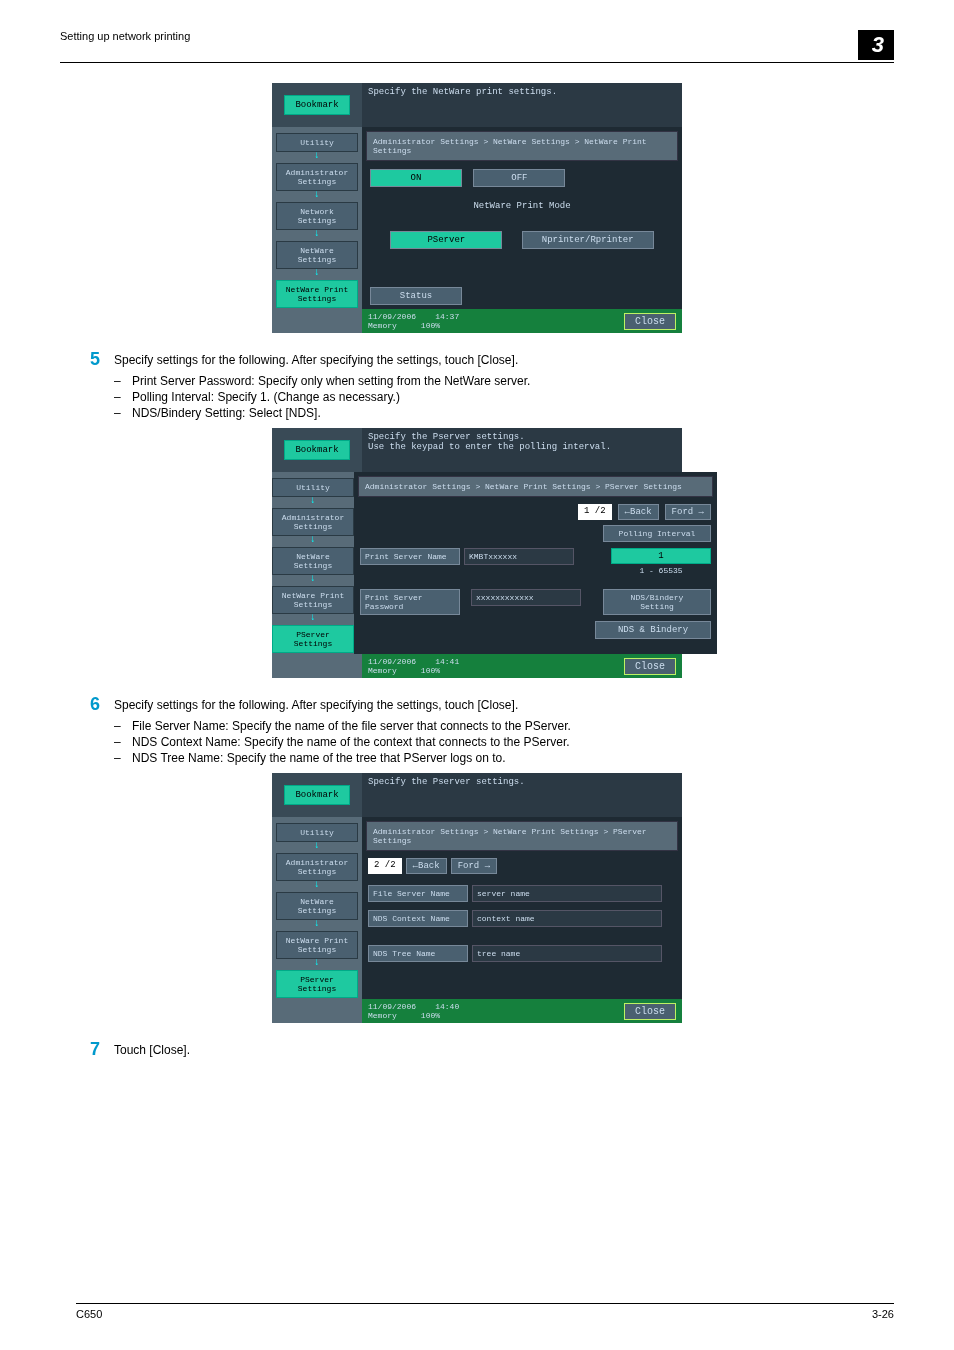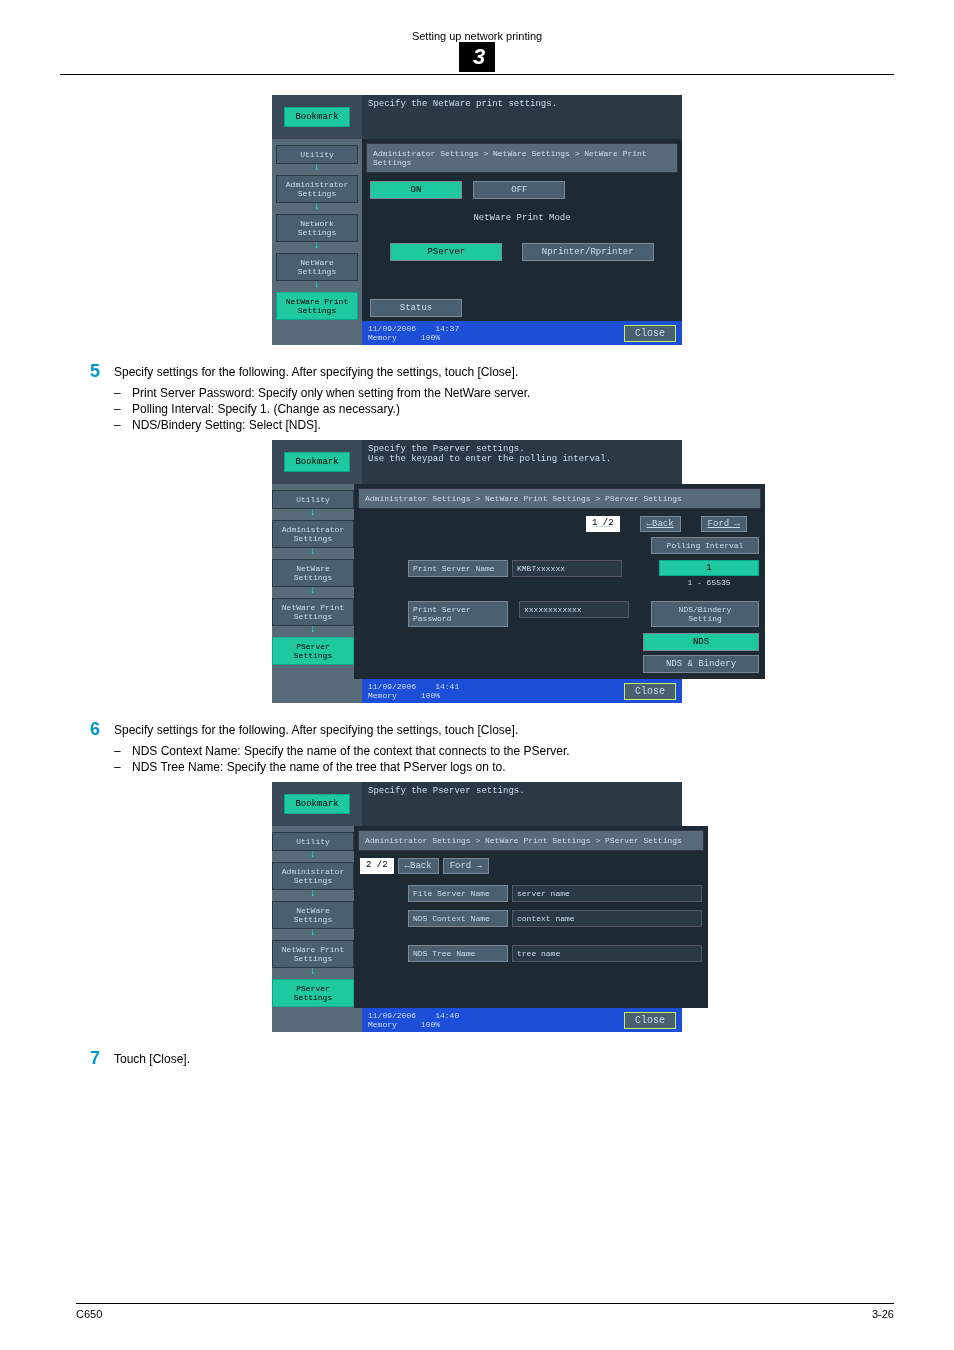--- a/index.html
+++ b/index.html
@@ -12,25 +12,24 @@
   }
   .page {
     padding: 30px 60px 40px 60px;
     position: relative;
     min-height: 1350px;
     box-sizing: border-box;
   }
   .header-row {
     display: flex;
     justify-content: space-between;
-    align-items: center;
+    align-items: flex-start;
     border-bottom: 1px solid #000;
     padding-bottom: 2px;
     margin-bottom: 20px;
-    flex-direction: column;
   }
   .header-left {
     font-size: 11px;
     color: #000;
   }
   .header-right {
     background: #000;
     color: #fff;
     font-size: 22px;
     font-weight: bold;
@@ -154,21 +153,21 @@
   }
   .footer {
     display:flex;
   }
   .foot-left {
     width:90px;
     background:#586b78;
   }
   .foot-right {
     flex:1;
-    background:#1d4ed8;
+    background:#15803d;
     color:#cde;
     font-size:8px;
     padding:3px 6px;
     display:flex;
     justify-content:space-between;
     align-items:center;
   }
   .termbtn {
     display:inline-block;
     border:1px solid #789;
@@ -197,21 +196,20 @@
   }
   .label-field {
     display:inline-block;
     background:#4a6070;
     border:1px solid #789;
     color:#cde;
     font-size:8px;
     padding:3px 4px;
     width:90px;
     text-align:left;
-    margin-left:48px;
   }
   .value-field {
     display:inline-block;
     background:#2b3944;
     border:1px solid #556;
     color:#cde;
     font-size:8px;
     padding:3px 4px;
     width:100px;
   }
@@ -319,21 +317,21 @@
         <div class="side-btn" style="white-space:pre-line">NetWare
 Settings</div>
         <div class="side-arrow">↓</div>
         <div class="side-btn" style="white-space:pre-line">NetWare Print
 Settings</div>
         <div class="side-arrow">↓</div>
         <div class="side-btn active">PServer Settings</div>
       </div>
       <div class="content">
         <div class="breadcrumb">Administrator Settings &gt; NetWare Print Settings &gt; PServer Settings</div>
-        <div style="display:flex;justify-content:flex-end;gap:20px;padding:3px 18px;text-decoration:underline;">
+        <div style="display:flex;justify-content:flex-end;gap:6px;padding:3px 6px;">
           <span class="small-white">1 /2</span>
           <span class="navbtn">←Back</span>
           <span class="navbtn">Ford →</span>
         </div>
         <div style="display:flex;padding:2px 6px;">
           <div style="flex:1"></div>
           <div style="width:100px;text-align:center;color:#cde;font-size:8px;background:#4a6070;border:1px solid #789;padding:3px">Polling Interval</div>
         </div>
         <div style="display:flex;padding:4px 6px;gap:4px;align-items:flex-start;">
           <span class="label-field">Print Server Name</span>
@@ -345,23 +343,20 @@
           </div>
         </div>
         <div style="display:flex;padding:8px 6px 4px 6px;gap:11px;align-items:flex-start;">
           <span class="label-field" style="white-space:pre-line">Print Server
 Password</span>
           <span class="value-field">xxxxxxxxxxxx</span>
           <div style="flex:1"></div>
           <div style="width:100px;text-align:center;color:#cde;font-size:8px;background:#4a6070;border:1px solid #789;padding:3px;white-space:pre-line">NDS/Bindery
 Setting</div>
         </div>
-        <div style="display:flex;justify-content:flex-end;padding:2px 6px;">
-          <div class="termbtn on" style="width:94px">NDS</div>
-        </div>
         <div style="display:flex;justify-content:flex-end;padding:2px 6px 6px 6px;">
           <div class="termbtn" style="width:94px">NDS &amp; Bindery</div>
         </div>
       </div>
     </div>
     <div class="footer">
       <div class="foot-left"></div>
       <div class="foot-right">
         <div>
           <span>11/09/2006</span>&nbsp;&nbsp;&nbsp;
@@ -372,20 +367,21 @@
         <span class="termbtn close">Close</span>
       </div>
     </div>
   </div>
 
   <div class="step-row">
     <div class="step-num">6</div>
     <div class="step-body">Specify settings for the following. After specifying the settings, touch [Close].</div>
   </div>
   <div class="bullets">
+    <div><span class="d">–</span><span>File Server Name: Specify the name of the file server that connects to the PServer.</span></div>
     <div><span class="d">–</span><span>NDS Context Name: Specify the name of the context that connects to the PServer.</span></div>
     <div><span class="d">–</span><span>NDS Tree Name: Specify the name of the tree that PServer logs on to.</span></div>
   </div>
 
   <div class="panel">
     <div class="panel-top">
       <div class="sidebar-top">
           <div class="bookmark">Bookmark</div>
         </div>
       <div class="titlebar">Specify the Pserver settings.</div>

